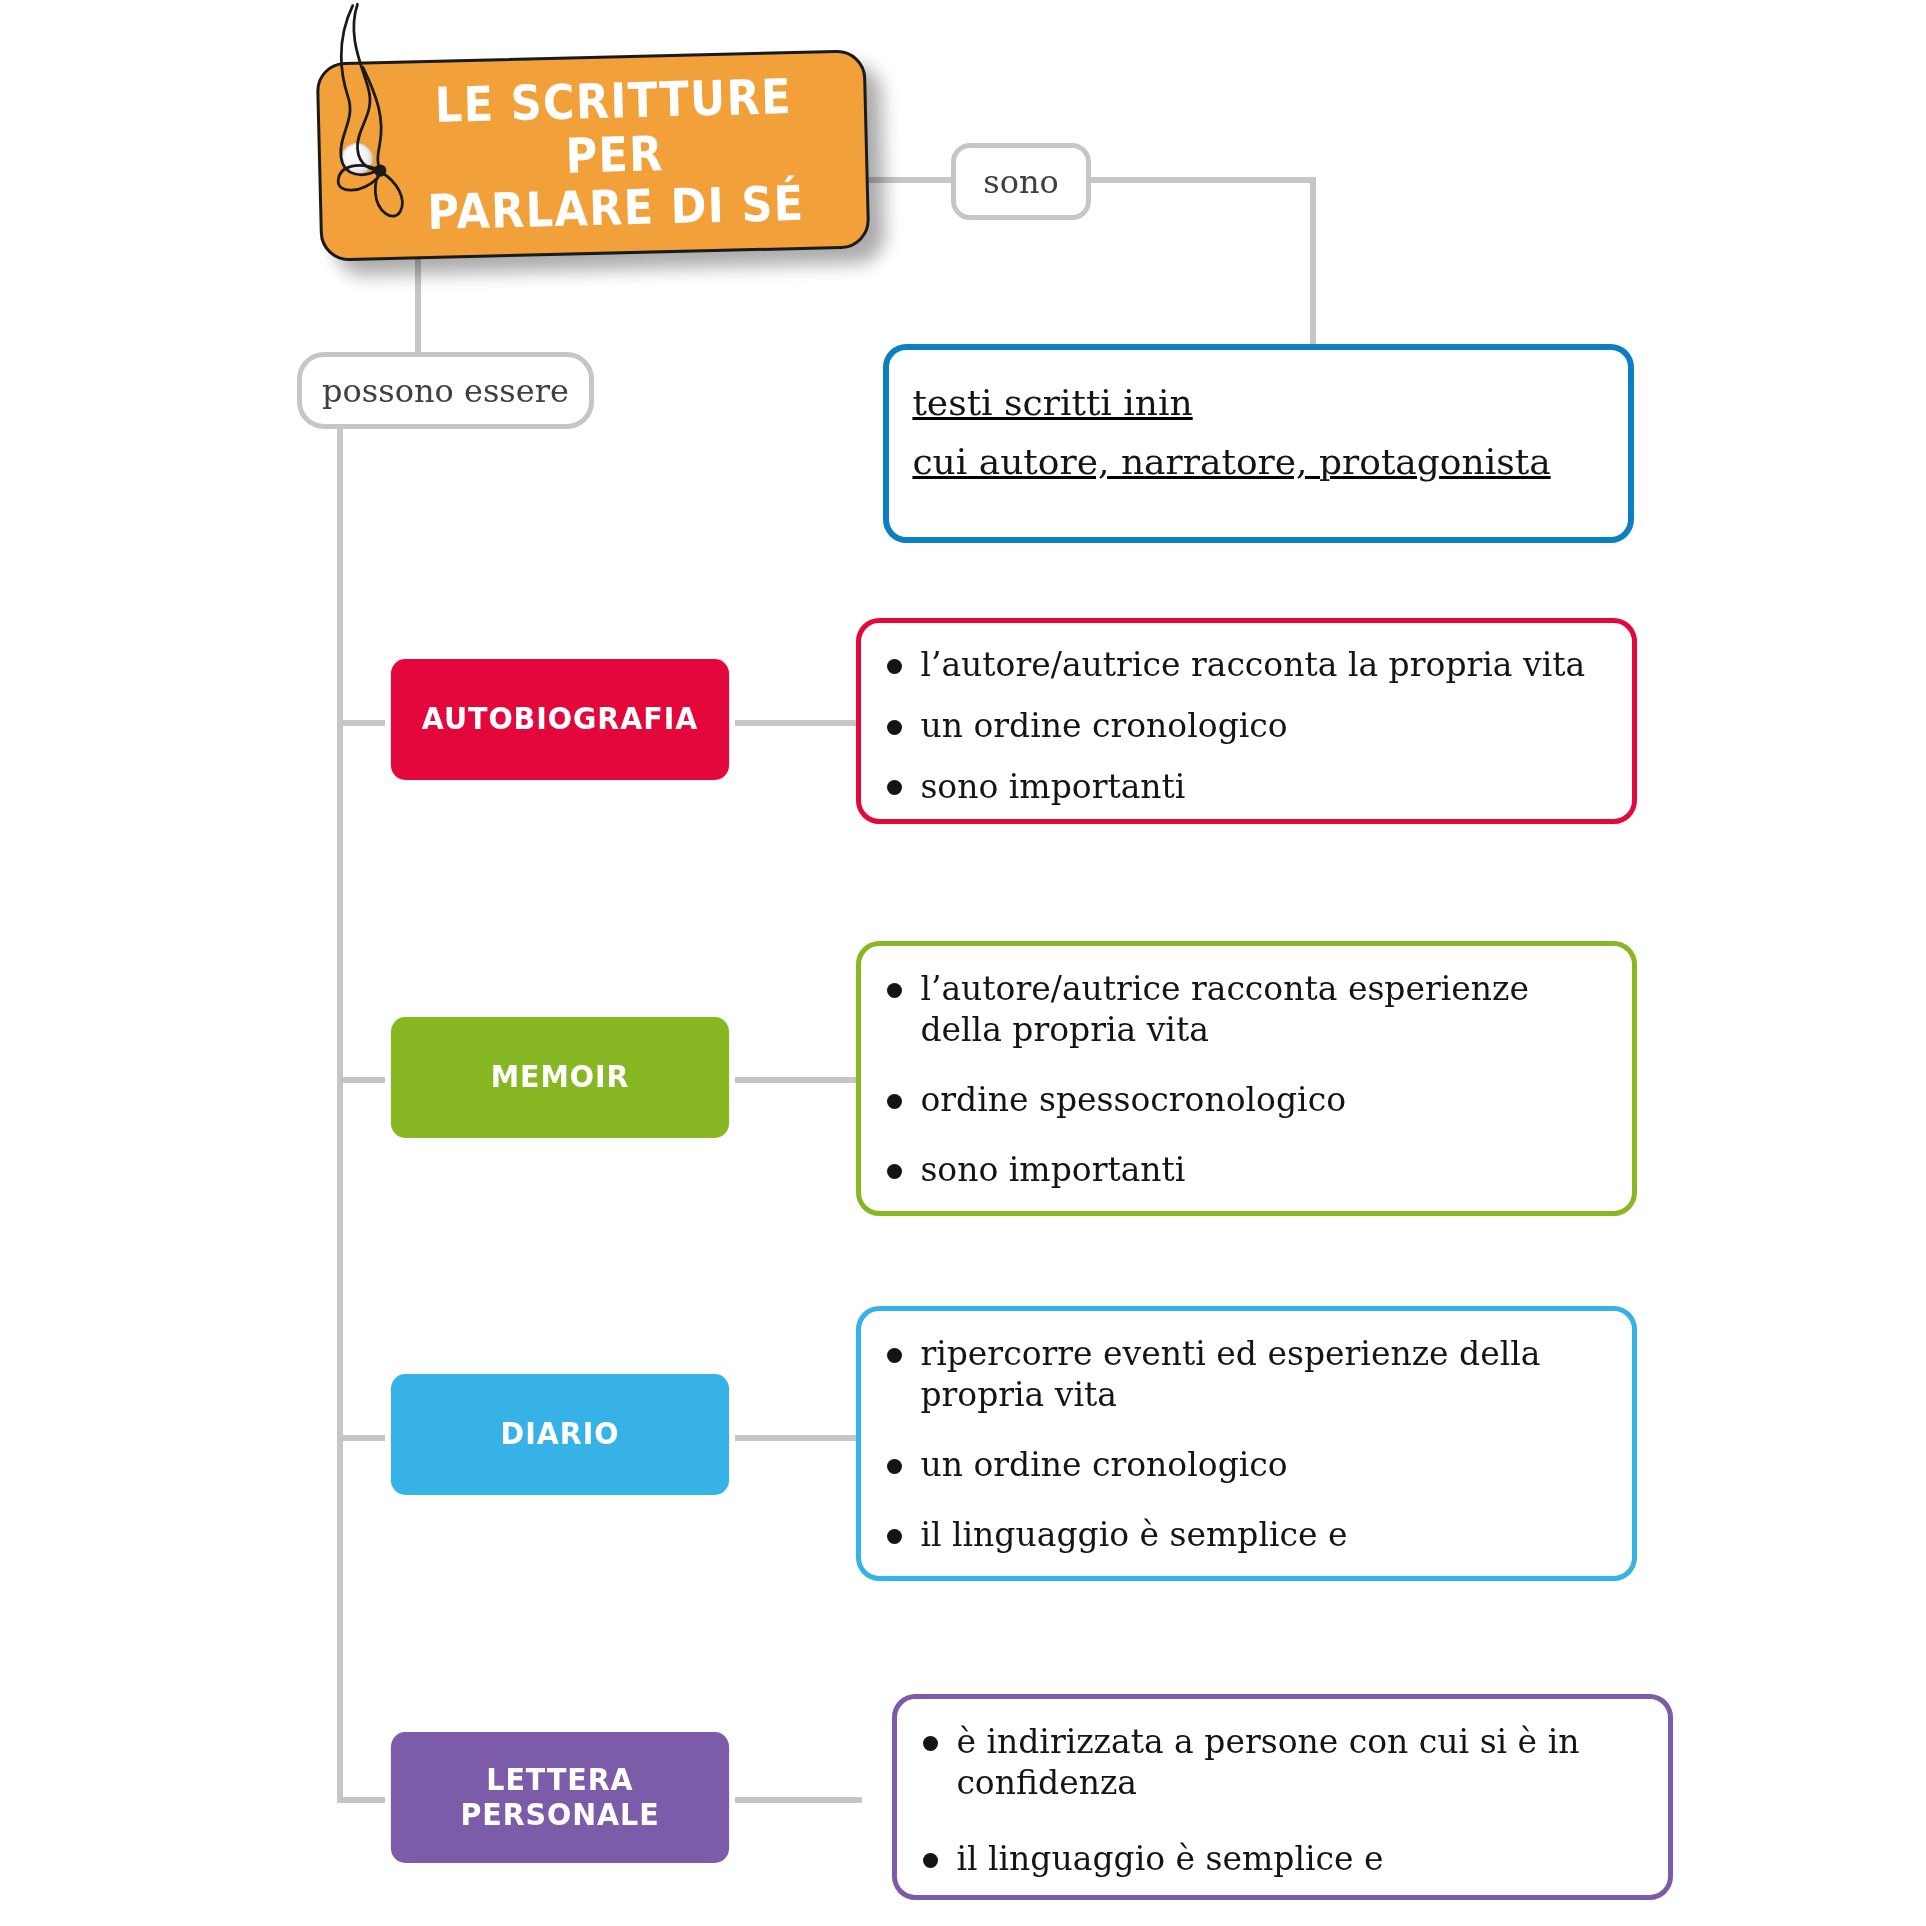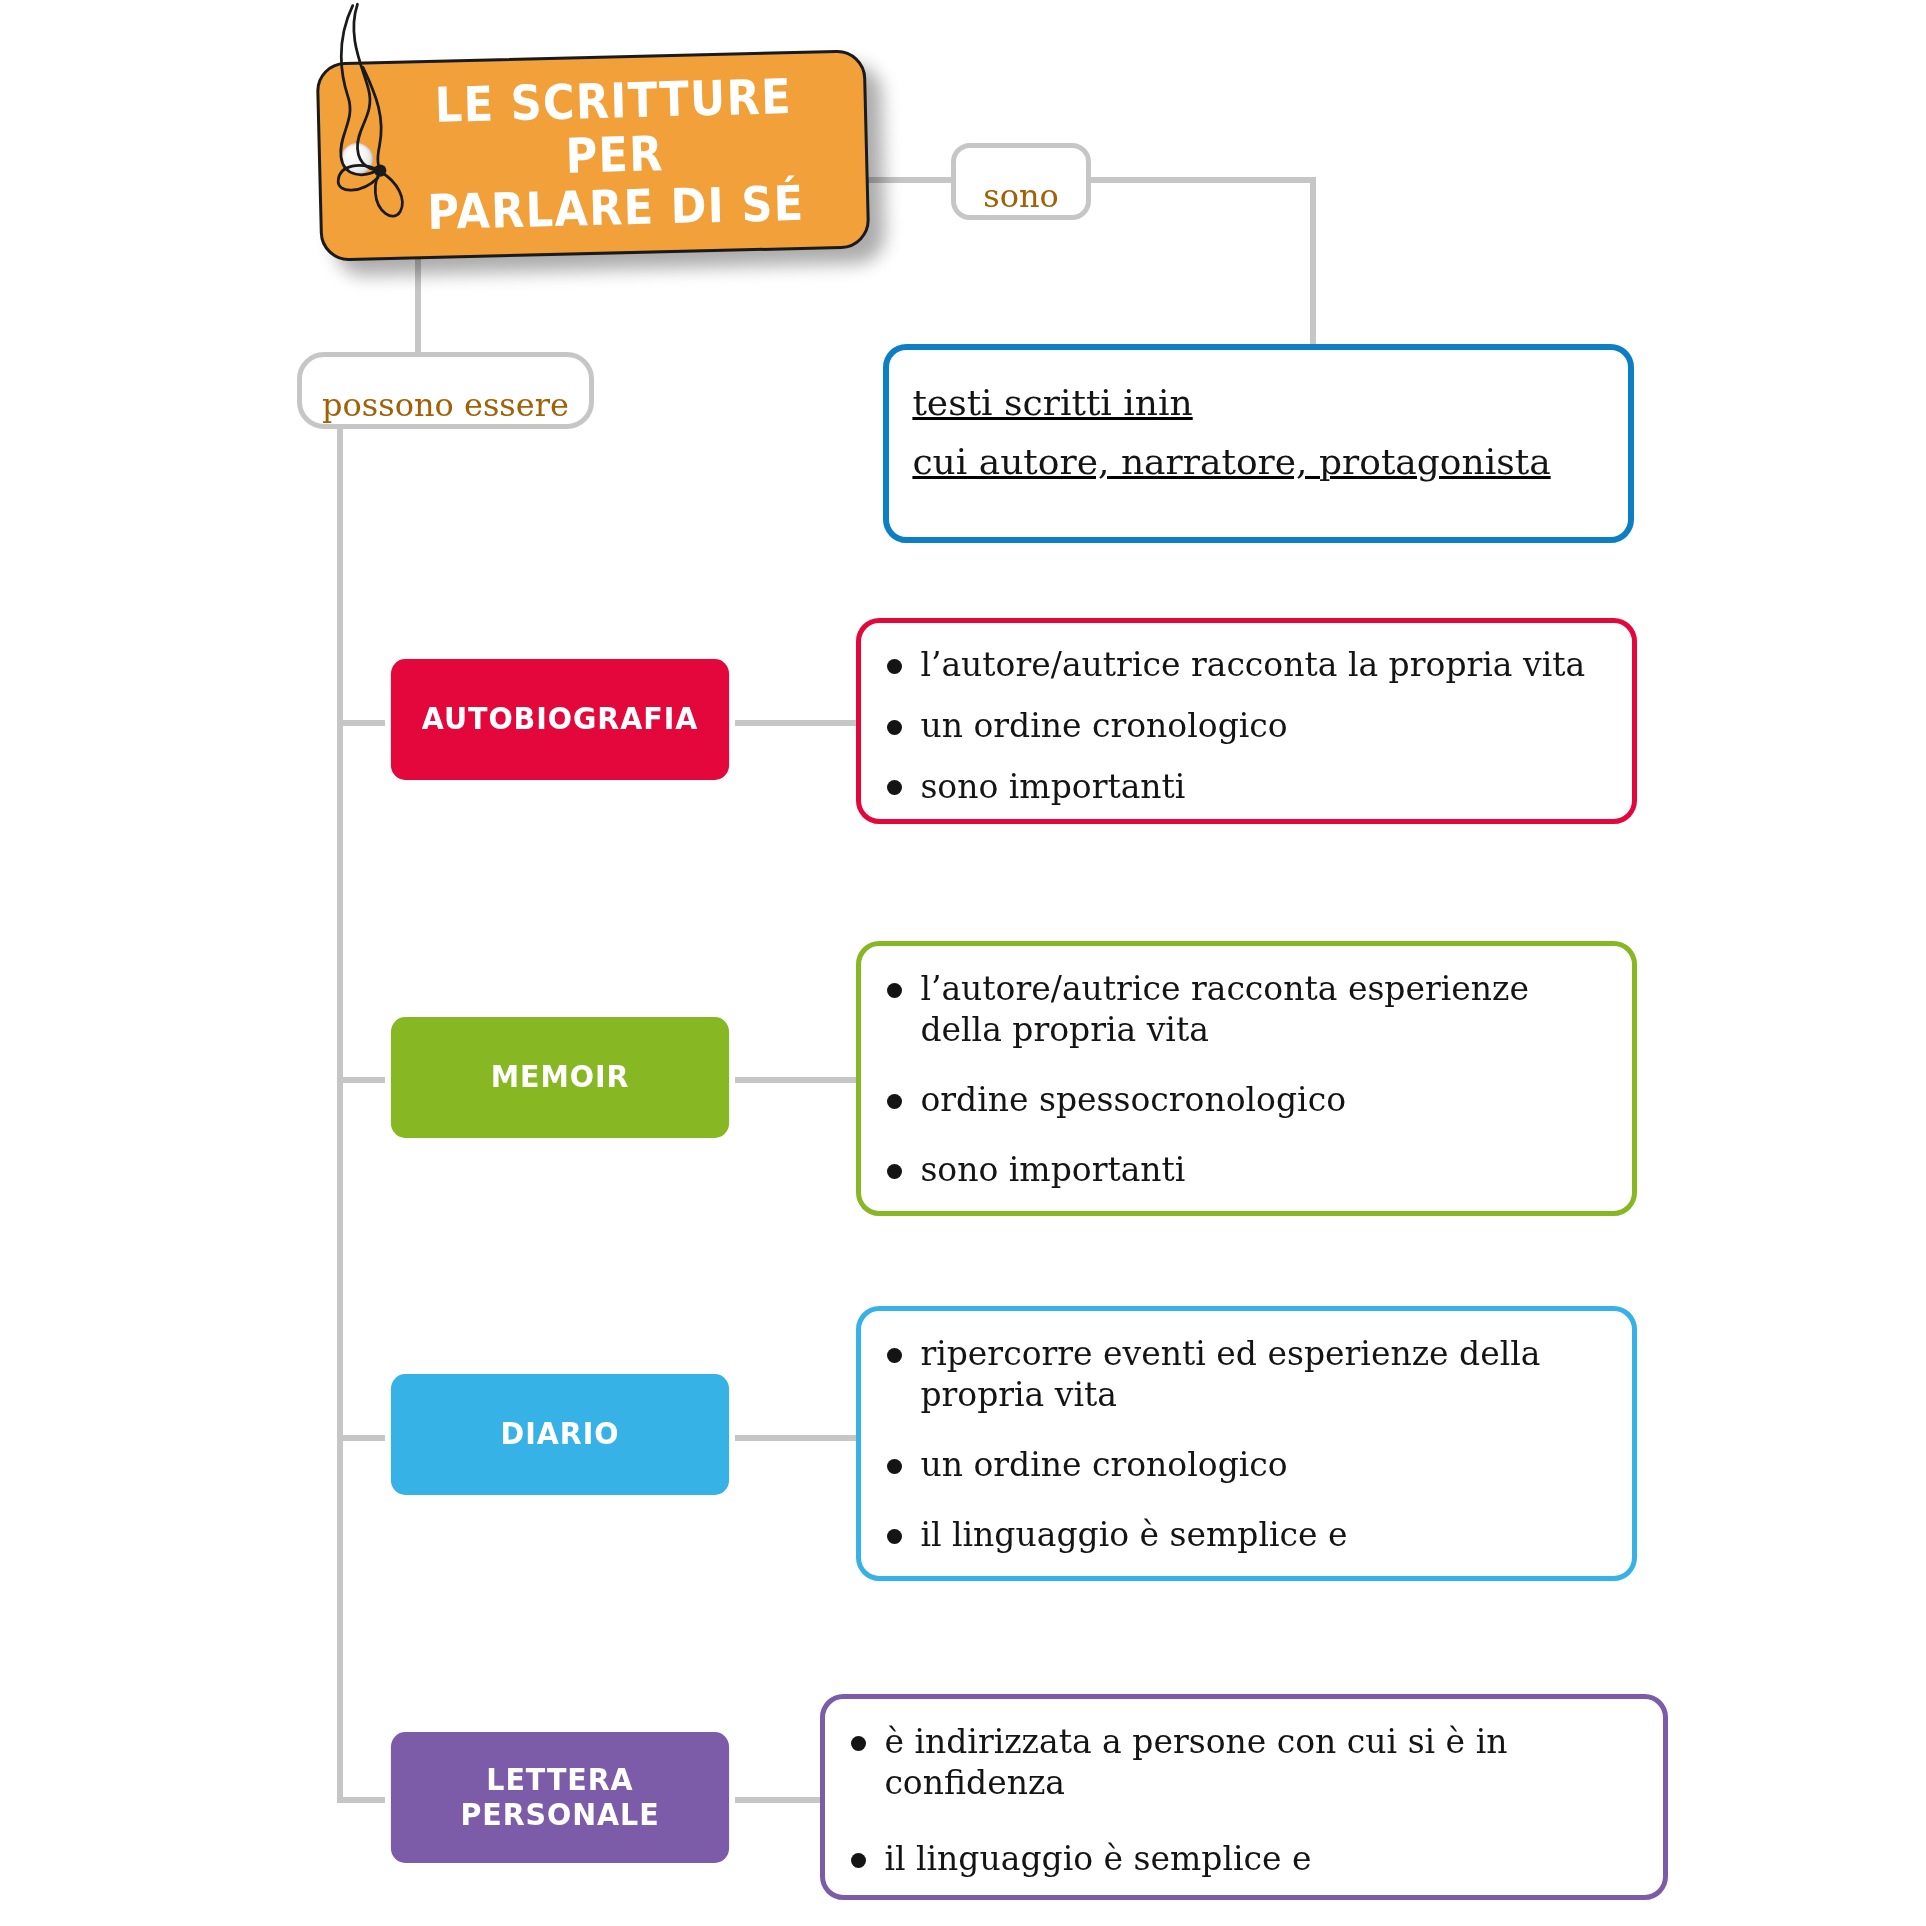--- a/index.html
+++ b/index.html
@@ -48,23 +48,23 @@
     z-index:6;
   }
   #tag-string{position:absolute;left:275px;top:-6.9px;width:220px;height:241px;z-index:7;pointer-events:none;}
 
   
   .gl{
     position:absolute;
     background:#ffffff;
     border:5.5px solid #c6c6c6;
     border-radius:19px;
-    display:flex;align-items:flex-end;justify-content:center;
-    box-sizing:border-box;
-    font-size:32px;color:#a16207;
+    display:flex;align-items:center;justify-content:center;
+    box-sizing:border-box;
+    font-size:32px;color:#404040;
     font-family:"DejaVu Serif", serif;
     z-index:5;
   }
   #lbl-sono{left:951px;top:143px;width:140px;height:77px;}
   #lbl-possono{left:297px;top:352px;width:297px;height:77px;border-radius:27px;}
 
   
   .cat{
     position:absolute;
     border-radius:15px;
@@ -218,21 +218,21 @@
     </div>
     <div class="bl">
       <span class="txt">il linguaggio è semplice e</span>
     </div>
   </div>
 
   <div class="cat" style="left:382px;top:1732px;width:356px;height:131px;background:#7c5ba8;">
     <span>LETTERA
 PERSONALE</span>
   </div>
-  <div class="cbox" style="left:820px;top:1694px;width:848px;height:206px;border-color:#7c5ba8;color:#7c5ba8;padding-top:23.4px;">
+  <div class="cbox" style="left:892px;top:1694px;width:781px;height:206px;border-color:#7c5ba8;color:#7c5ba8;padding-top:23.4px;">
     <div class="bl" style="margin-bottom:36px;">
       <span class="txt">è indirizzata a persone con cui si è in confidenza</span>
     </div>
     <div class="bl">
       <span class="txt">il linguaggio è semplice e</span>
     </div>
   </div>
 
 </div>
 

